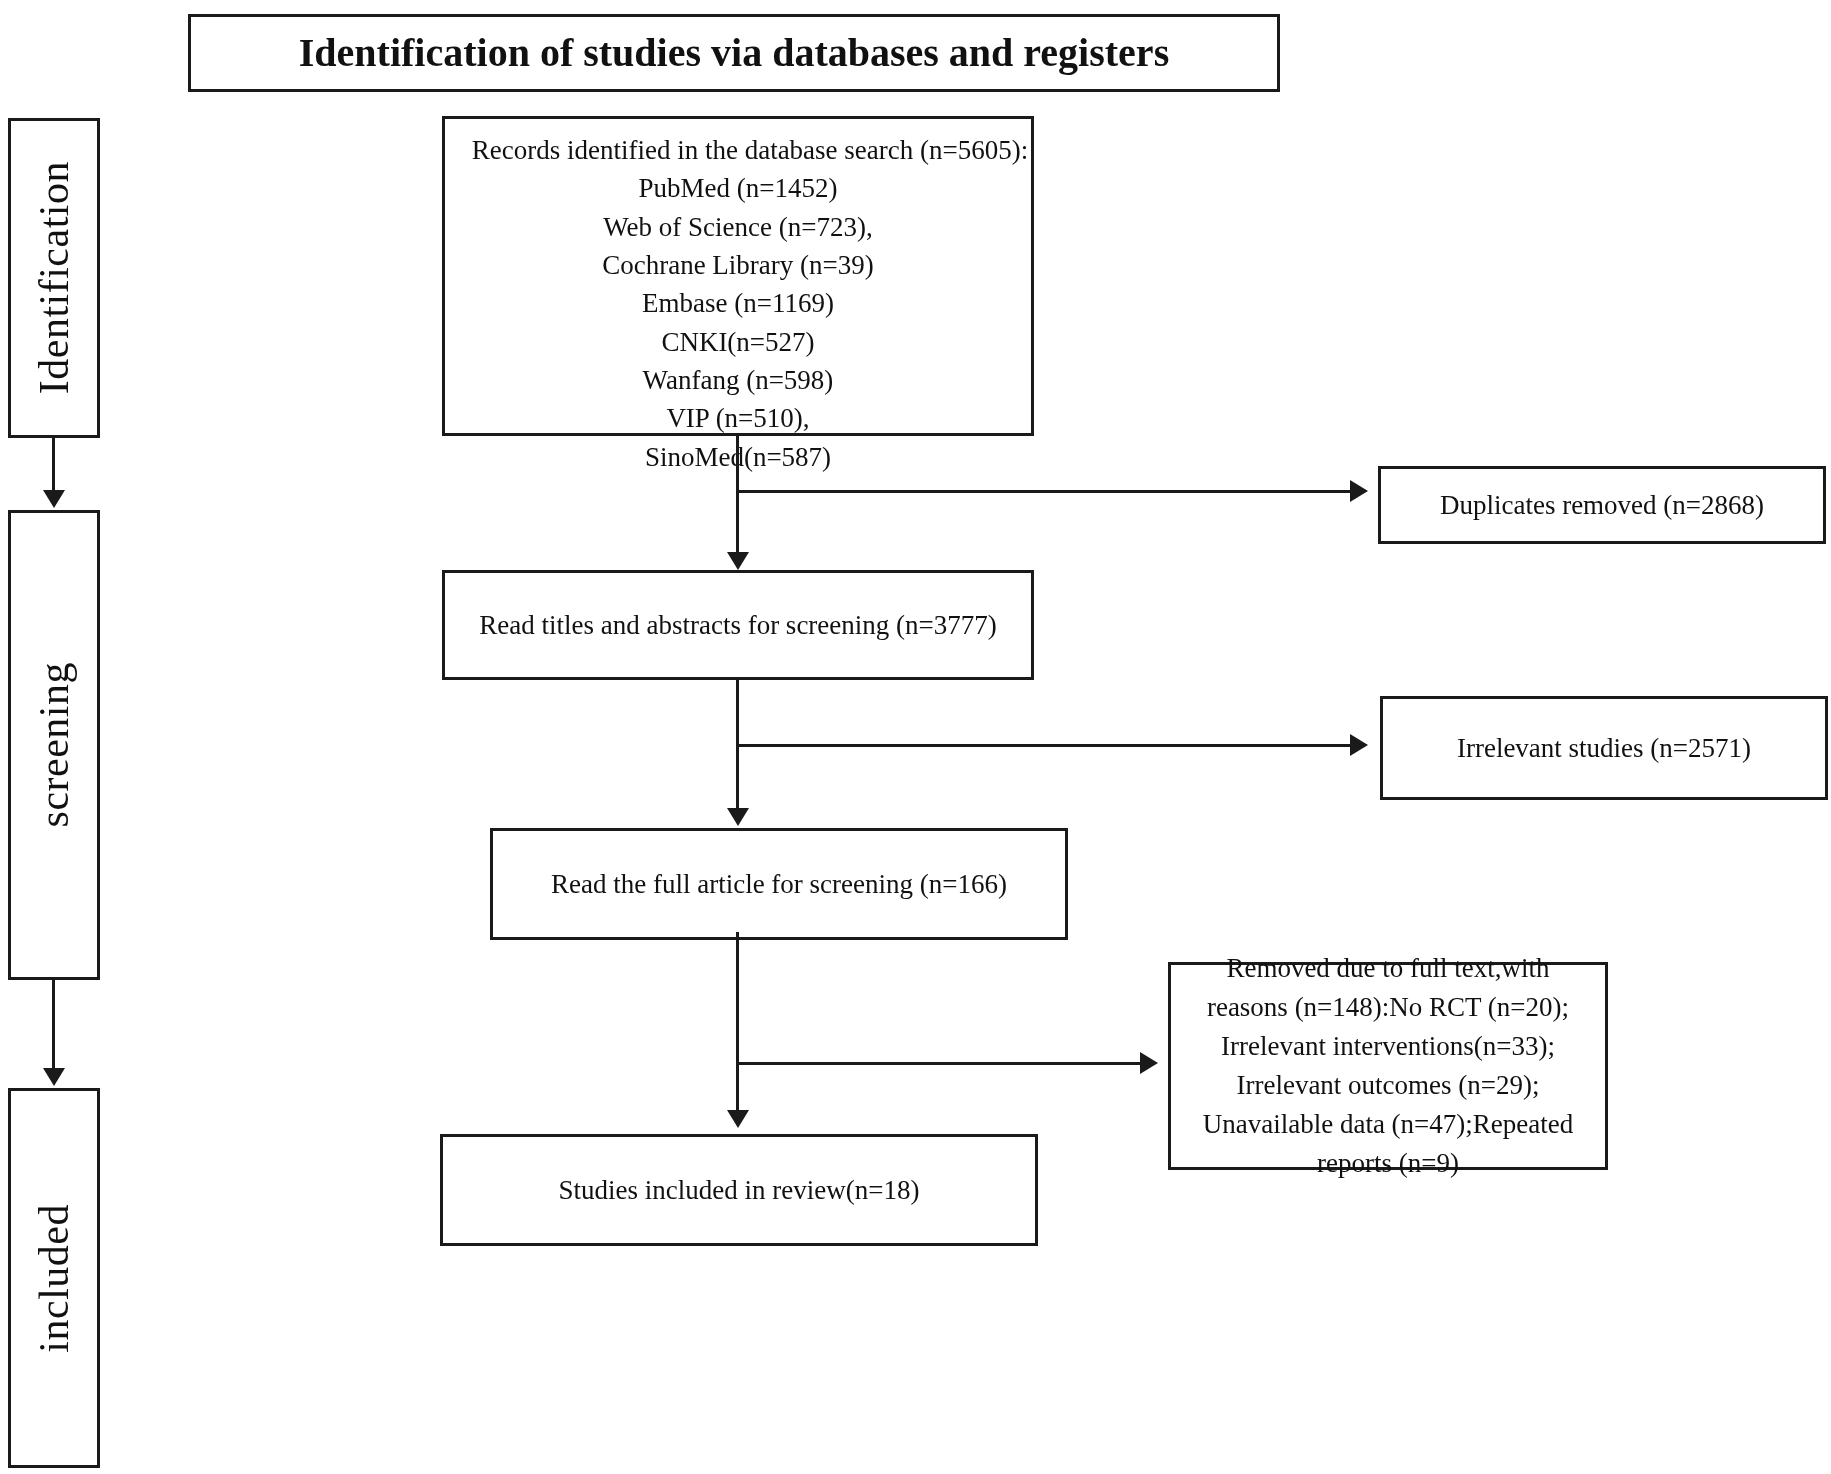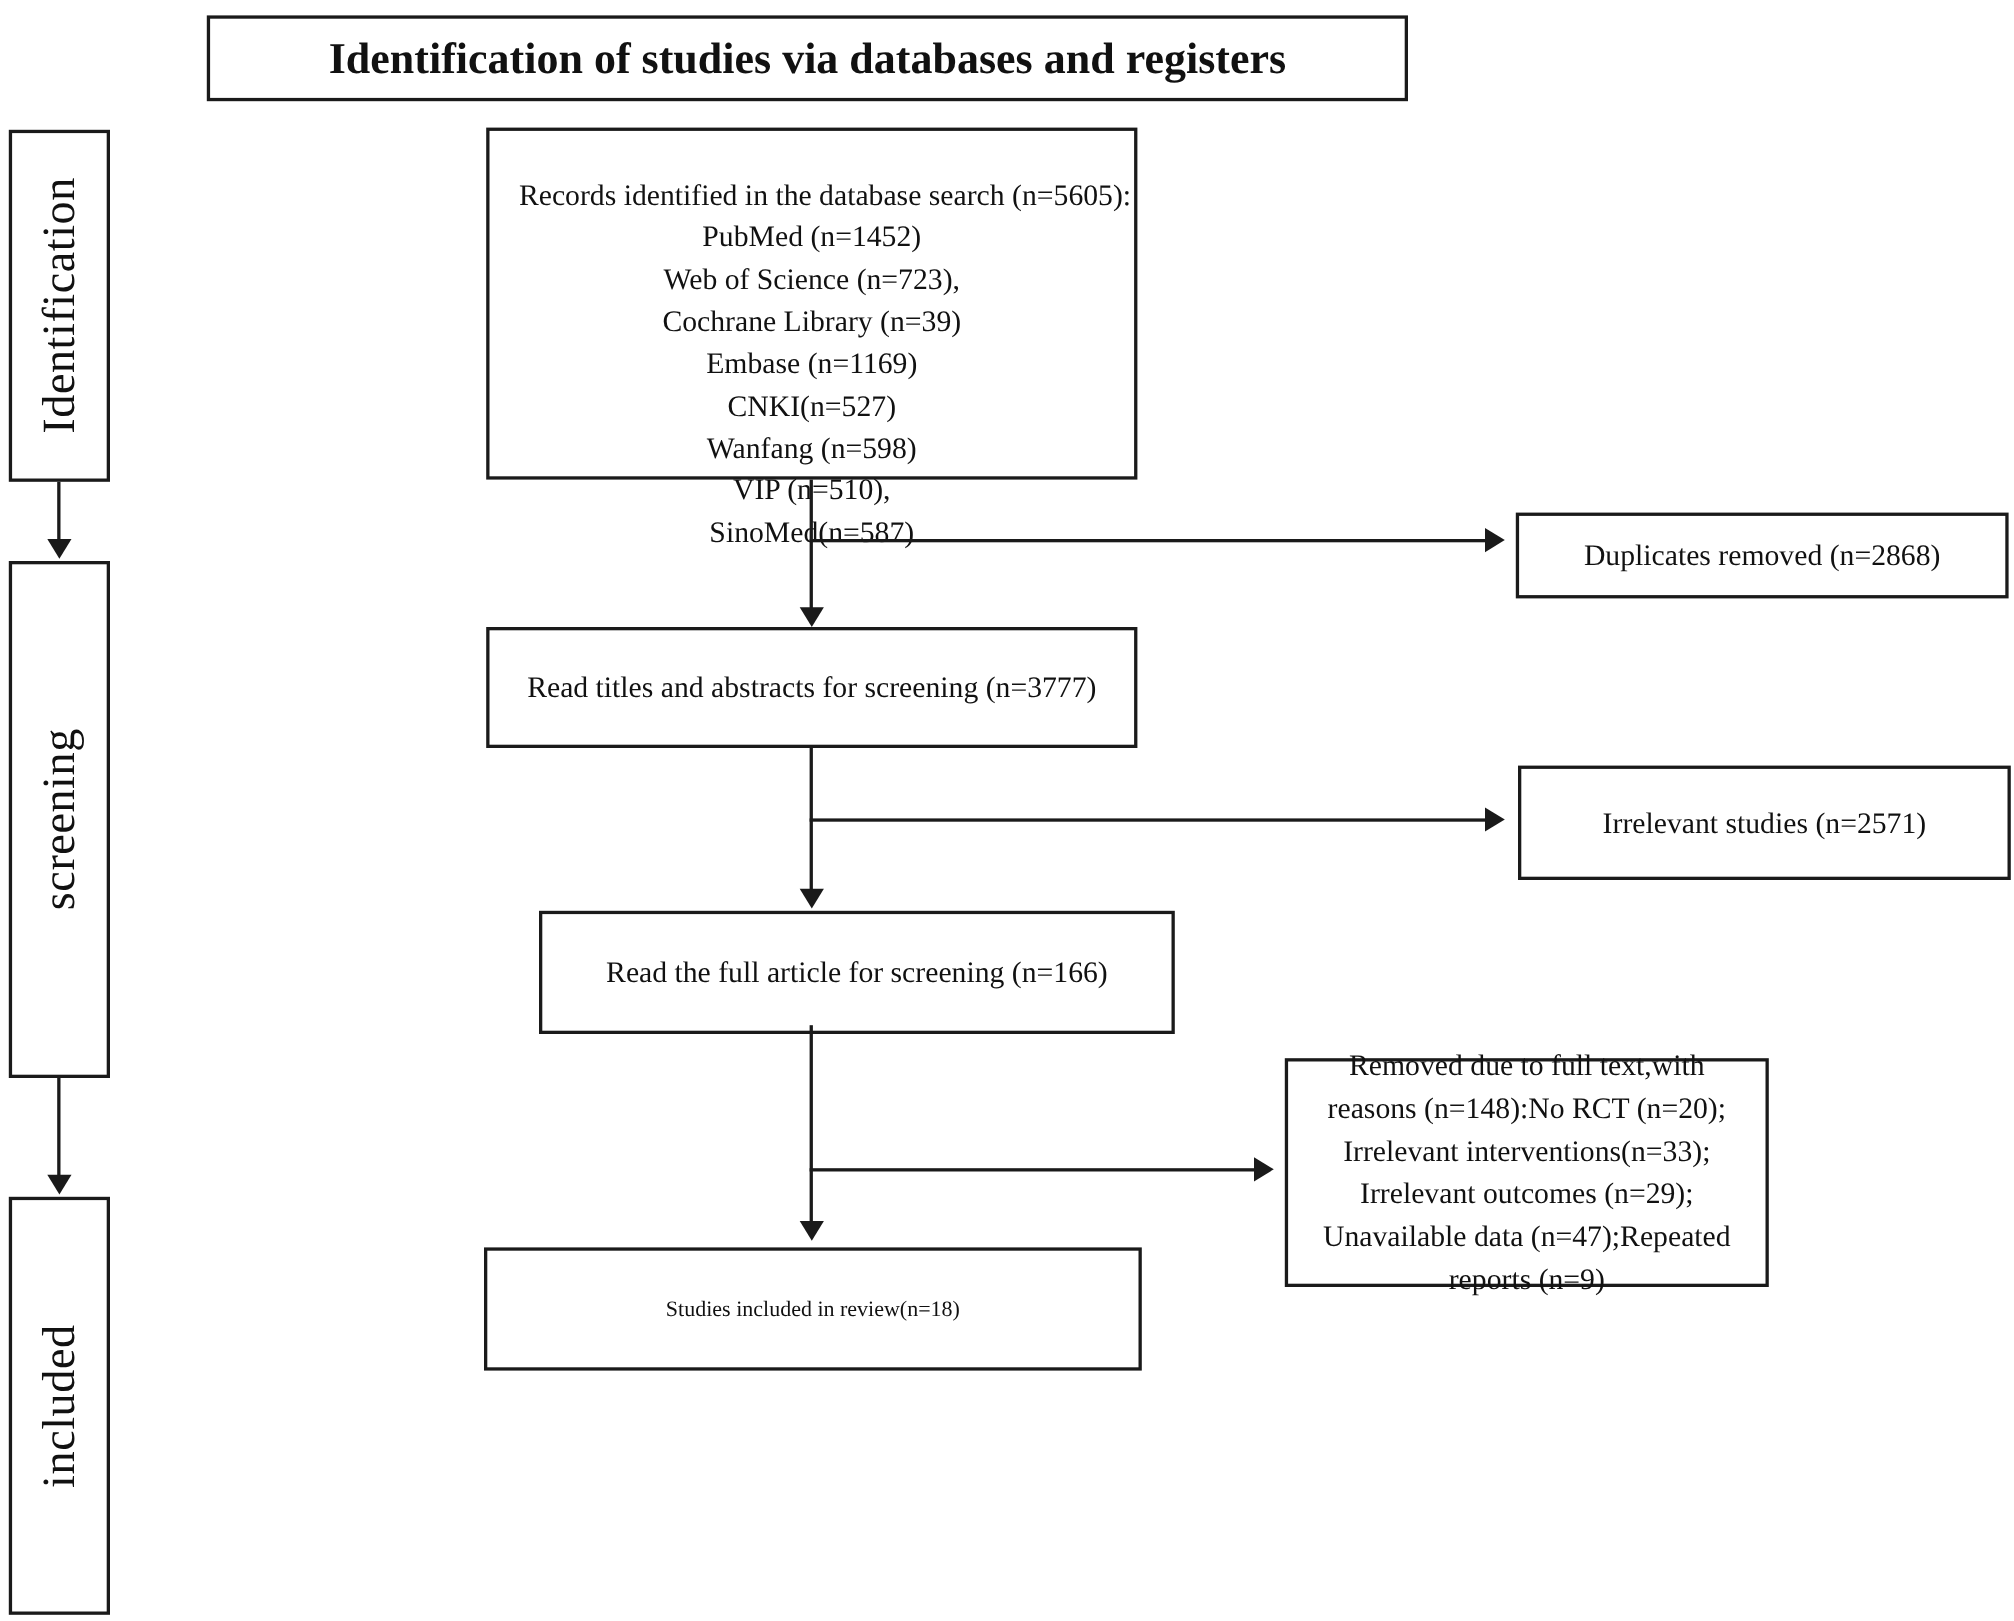--- a/index.html
+++ b/index.html
@@ -58,21 +58,21 @@
   #stage-included       { top: 1088px; height: 380px; }
 
   
   #box-identified {
     left: 442px;
     top: 116px;
     width: 592px;
     height: 320px;
     align-items: flex-start;
     justify-content: center;
-    padding-top: 39px;
+    padding-top: 12px;
   }
   #box-identified .stack {
     display: flex;
     flex-direction: column;
     align-items: center;
     font-size: 27px;
     line-height: 1.42;
   }
   #box-identified .stack .lead {
     align-self: flex-start;
@@ -94,21 +94,21 @@
     height: 112px;
     font-size: 27px;
     margin-left: 44px;
   }
 
   #box-included-review {
     left: 440px;
     top: 1134px;
     width: 598px;
     height: 112px;
-    font-size: 20px;
+    font-size: 27px;
   }
 
   
   #box-duplicates {
     left: 1378px;
     top: 466px;
     width: 448px;
     height: 78px;
     font-size: 27px;
   }

